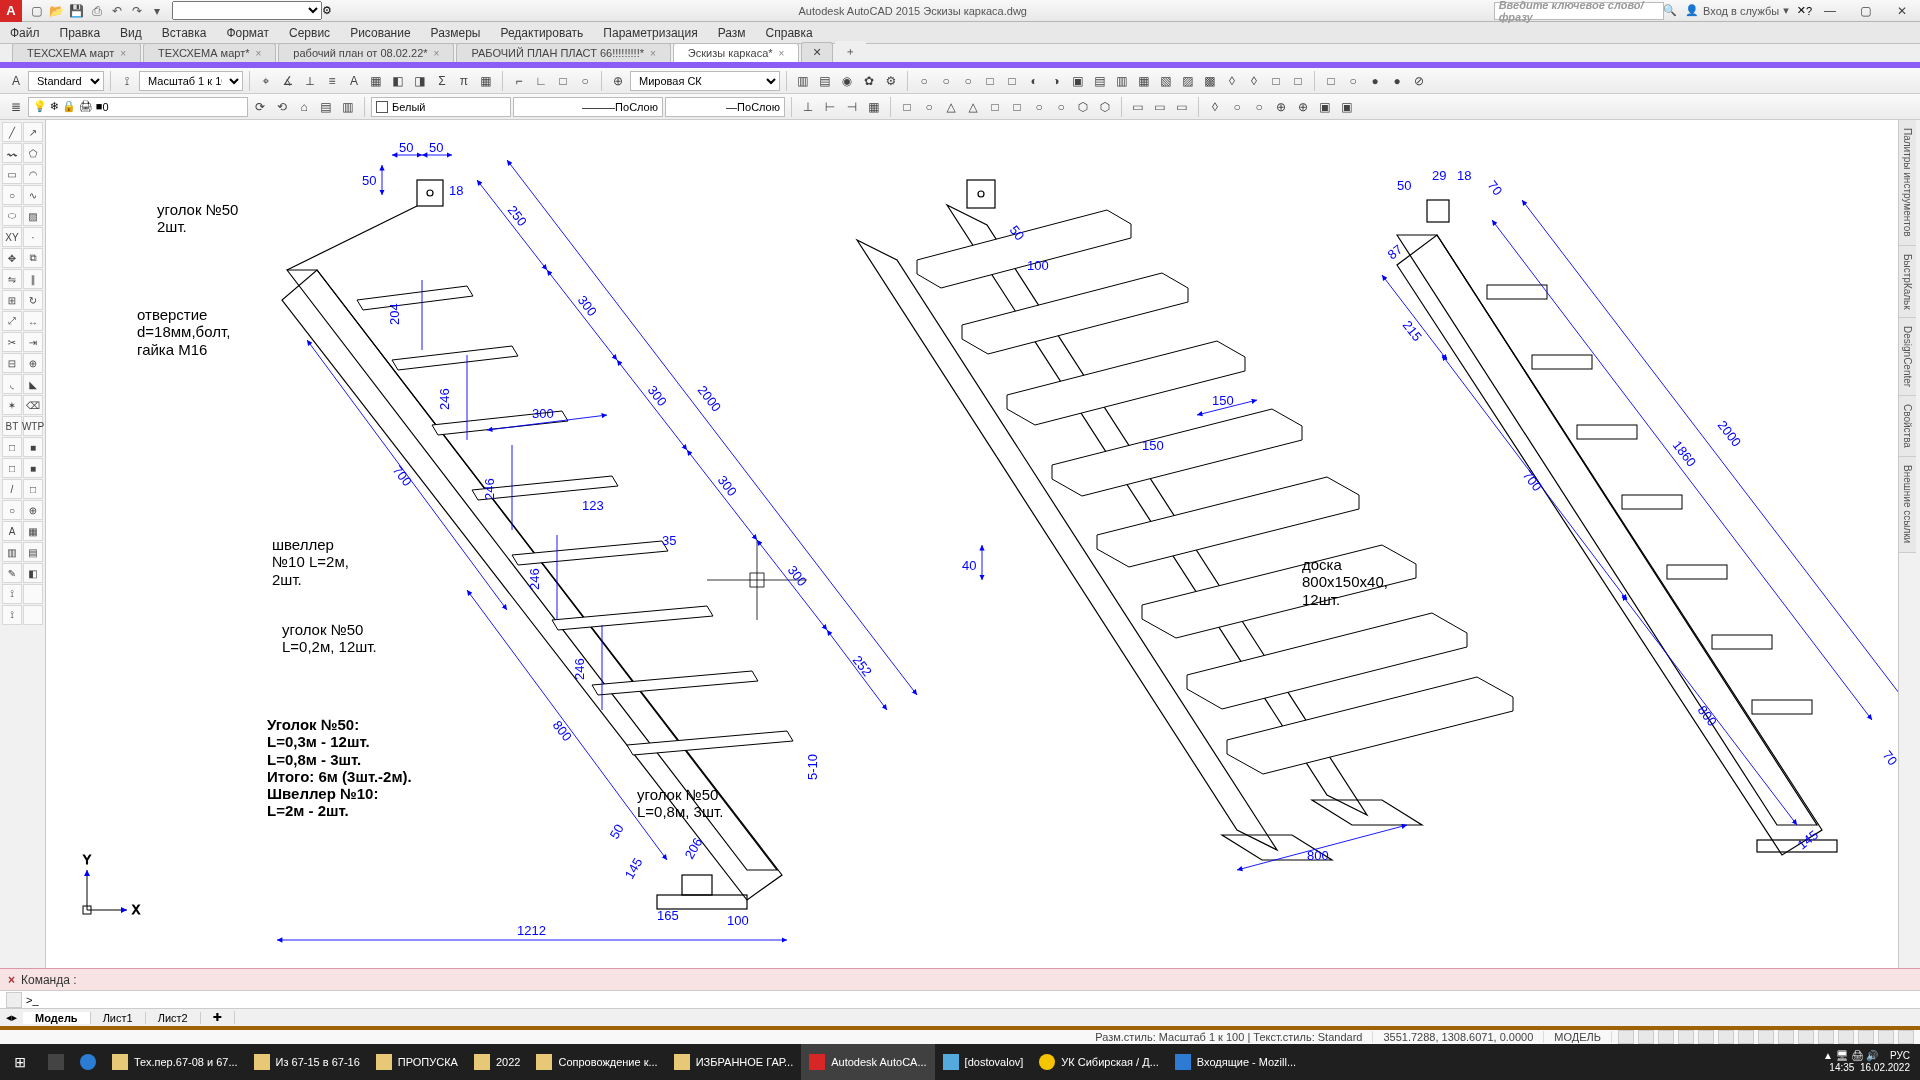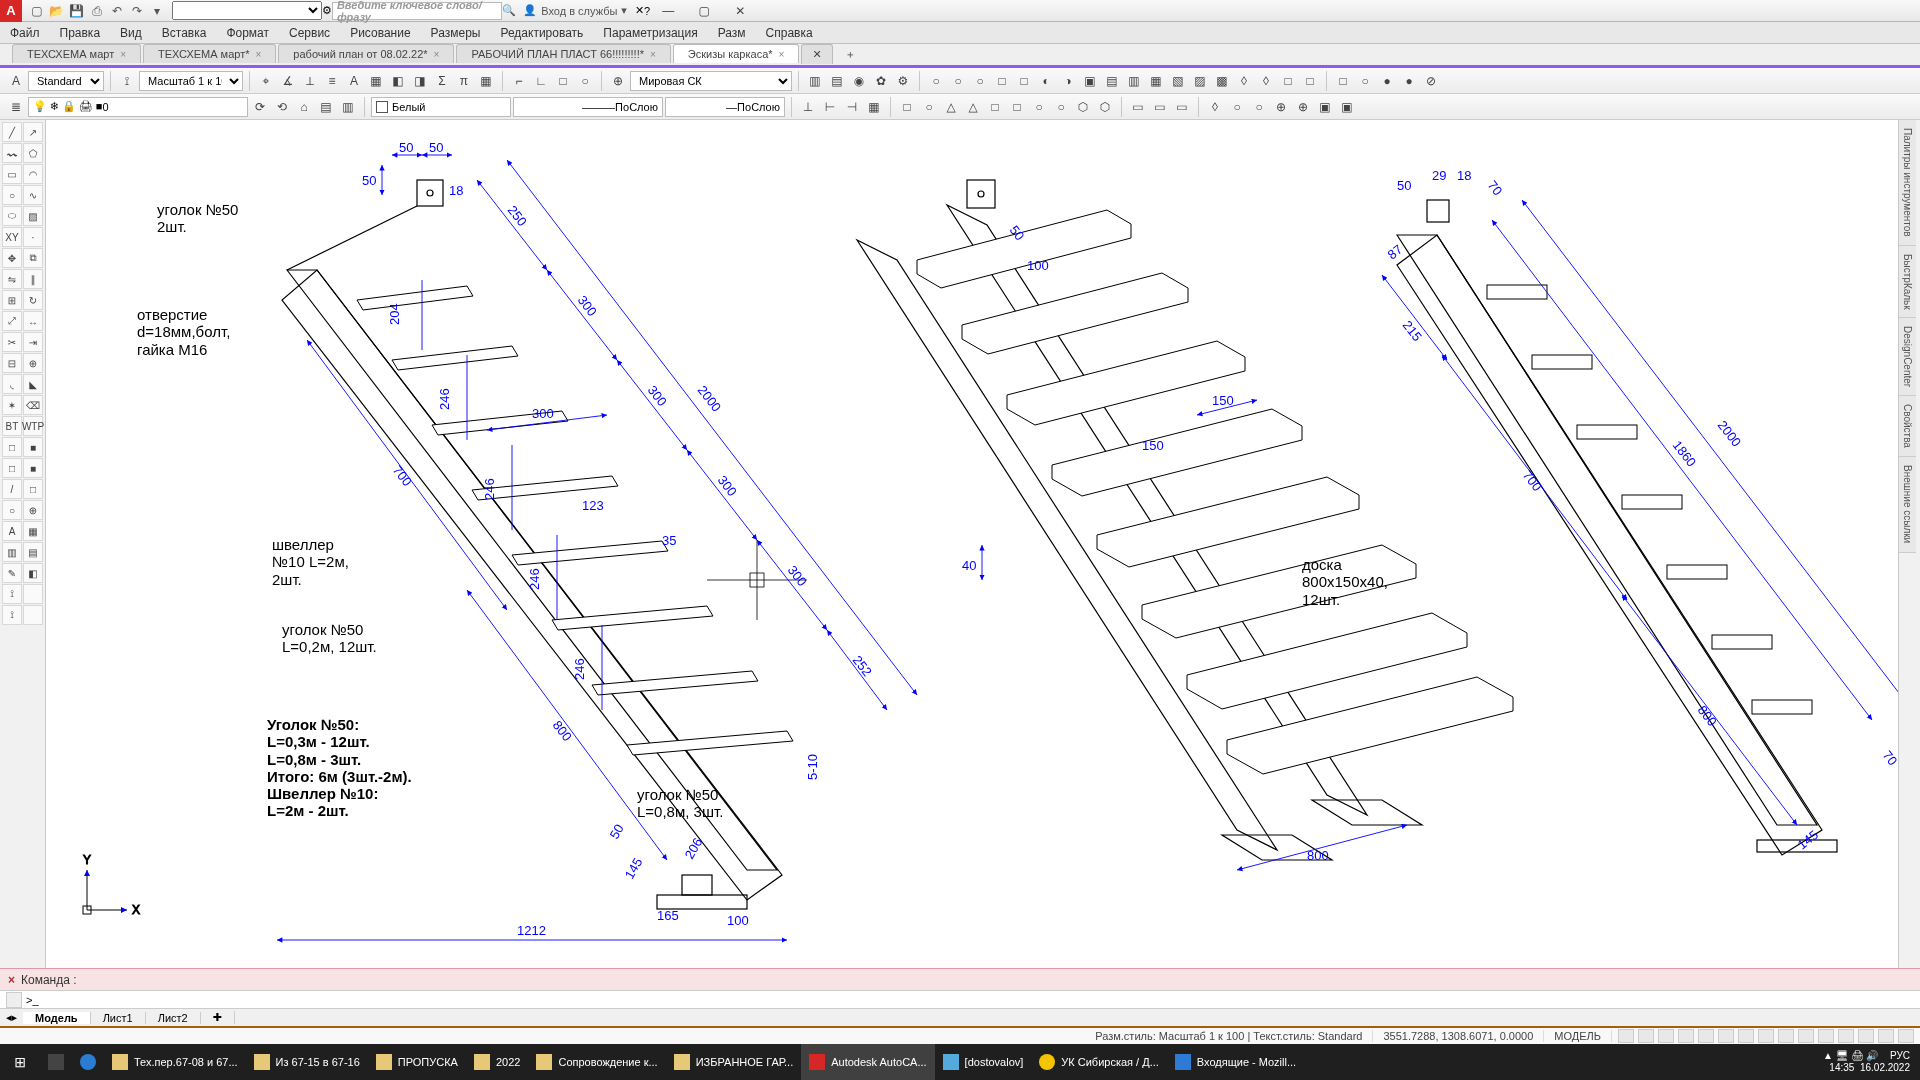--- a/index.html
+++ b/index.html
@@ -14,21 +14,21 @@
 .titlebar .search { width: 170px; height: 18px; border: 1px solid #bbb; background: #fff; font-size: 11px; font-style: italic; color: #999; padding: 0 4px; display: flex; align-items: center; font-weight: bold; }
 .titlebar .login { padding: 0 8px; color: #555; font-size: 11px; display: flex; align-items: center; gap: 4px; }
 .titlebar .winbtns { display: flex; }
 .titlebar .winbtns span { width: 36px; height: 22px; display: inline-flex; align-items: center; justify-content: center; color: #444; font-size: 12px; }
 
 
 .menubar { height: 22px; background: #e8e8e8; display: flex; align-items: center; font-size: 12px; border-bottom: 1px solid #c0c0c0; }
 .menubar span { padding: 0 10px; color: #333; }
 
 
-.filetabs { height: 24px; background: #efefef; display: flex; align-items: flex-start; padding-left: 12px; border-bottom: 3px solid #8b5cf6; font-size: 11px; }
+.filetabs { height: 24px; background: #efefef; display: flex; align-items: flex-end; padding-left: 12px; border-bottom: 6px solid #8b5cf6; font-size: 11px; }
 .filetabs .tab { padding: 3px 14px; background: #e0e0e0; border: 1px solid #bbb; border-bottom: none; margin-right: 2px; border-radius: 3px 3px 0 0; color: #444; display: flex; align-items: center; gap: 6px; }
 .filetabs .tab.active { background: #fff; font-weight: 500; }
 .filetabs .tab .x { font-size: 10px; color: #888; }
 
 
 .toolbar { height: 26px; background: linear-gradient(#fafafa,#ececec); border-bottom: 1px solid #ccc; display: flex; align-items: center; padding: 0 6px; gap: 2px; font-size: 11px; }
 .toolbar .sep { width: 1px; height: 20px; background: #c8c8c8; margin: 0 4px; }
 .toolbar .btn { width: 20px; height: 20px; display: inline-flex; align-items: center; justify-content: center; border: 1px solid transparent; color: #444; font-size: 12px; }
 .toolbar select, .toolbar .combo { height: 20px; border: 1px solid #bbb; background: #fff; font-size: 11px; padding: 0 4px; }
 .toolbar .combo { display: inline-flex; align-items: center; min-width: 40px; }
@@ -47,21 +47,21 @@
 .canvas svg { width: 100%; height: 100%; }
 
 
 .cmdrow { position: absolute; left: 0; right: 0; bottom: 54px; height: 28px; background: #f7e3e3; border-top: 1px solid #d9a; display: flex; align-items: center; font-size: 12px; padding: 0 8px; color: #333; }
 .cmdrow .x { color: #a33; margin-right: 6px; font-weight: bold; }
 .cmdinput { position: absolute; left: 0; right: 0; bottom: 36px; height: 18px; background: #fff; border-top: 1px solid #ccc; display: flex; align-items: center; font-size: 11px; padding: 0 6px; }
 .cmdinput .ic { width: 16px; height: 16px; background: #eee; border: 1px solid #ccc; margin-right: 4px; }
 .layouttabs { position: absolute; left: 0; right: 0; bottom: 18px; height: 18px; background: #f0f0f0; border-top: 1px solid #ccc; display: flex; align-items: center; font-size: 11px; }
 .layouttabs .lt { padding: 0 12px; border-right: 1px solid #ccc; }
 .layouttabs .lt.active { background: #fff; font-weight: bold; }
-.status { position: absolute; left: 0; right: 0; bottom: 0; height: 18px; background: #f8f8f8; border-top: 2px solid #a16207; display: flex; align-items: center; font-size: 11px; color: #444; }
+.status { position: absolute; left: 0; right: 0; bottom: 0; height: 18px; background: #f8f8f8; border-top: 4px solid #a16207; display: flex; align-items: center; font-size: 11px; color: #444; }
 .status .seg { padding: 0 10px; border-right: 1px solid #ddd; }
 .status .icons { display: flex; gap: 4px; padding: 0 6px; }
 .status .icons span { width: 16px; height: 14px; background: #e8e8e8; border: 1px solid #ccc; display: inline-block; }
 .status .spacer { flex: 1; }
 
 
 .taskbar { position: absolute; left: 0; right: 0; bottom: -36px; height: 36px; }
 
 .taskbar { bottom: 0; background: #1f1f1f; display: flex; align-items: center; height: 36px; font-size: 11px; color: #fff; }
 body { height: 1080px; }
@@ -92,20 +92,21 @@
     <span>▢</span>
     <span>📂</span>
     <span>💾</span>
     <span>⎙</span>
     <span>↶</span>
     <span>↷</span>
     <span>▾</span>
   </div>
   <select class="combo" style="width:150px"><option></option></select>
   <span class="btn">⚙</span>
+  <div class="title">Autodesk AutoCAD 2015   Эскизы каркаса.dwg</div>
   <div class="search">Введите ключевое слово/фразу</div>
   <span class="btn">🔍</span>
   <div class="login">👤 <span>Вход в службы</span> ▾</div>
   <span class="btn">✕</span>
   <span class="btn">?</span>
   <div class="winbtns">
     <span>—</span>
     <span>▢</span>
     <span class="close">✕</span>
   </div>
@@ -170,21 +171,21 @@
     <span class="btn">Σ</span>
     <span class="btn">π</span>
     <span class="btn">▦</span>
   <div class="sep"></div>
   <span class="btn">⌐</span>
     <span class="btn">∟</span>
     <span class="btn">□</span>
     <span class="btn">○</span>
   <div class="sep"></div>
   <span class="btn">⊕</span>
-  <select class="combo" style="width:162px"><option>Мировая СК</option></select>
+  <select class="combo" style="width:150px"><option>Мировая СК</option></select>
   <div class="sep"></div>
   <span class="btn">▥</span>
     <span class="btn">▤</span>
     <span class="btn">◉</span>
     <span class="btn">✿</span>
     <span class="btn">⚙</span>
   <div class="sep"></div>
   <span class="btn">○</span>
     <span class="btn">○</span>
     <span class="btn">○</span>

